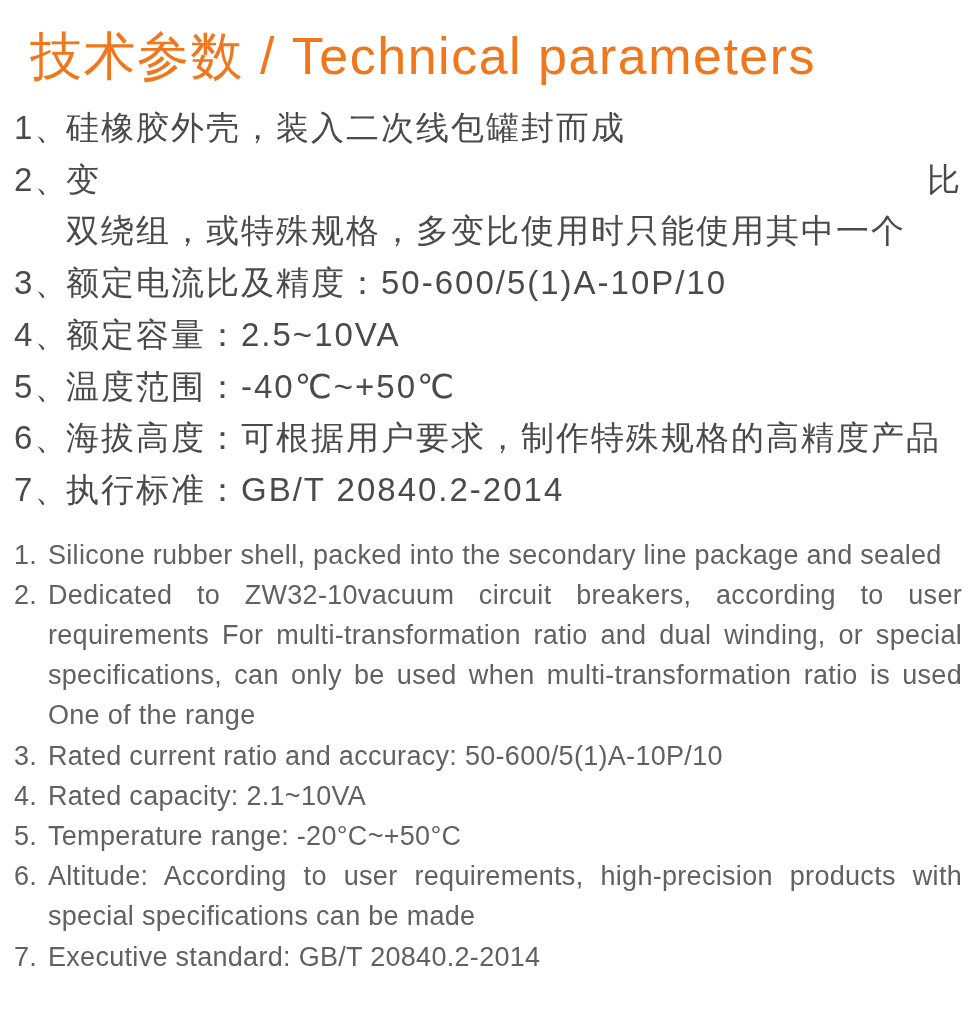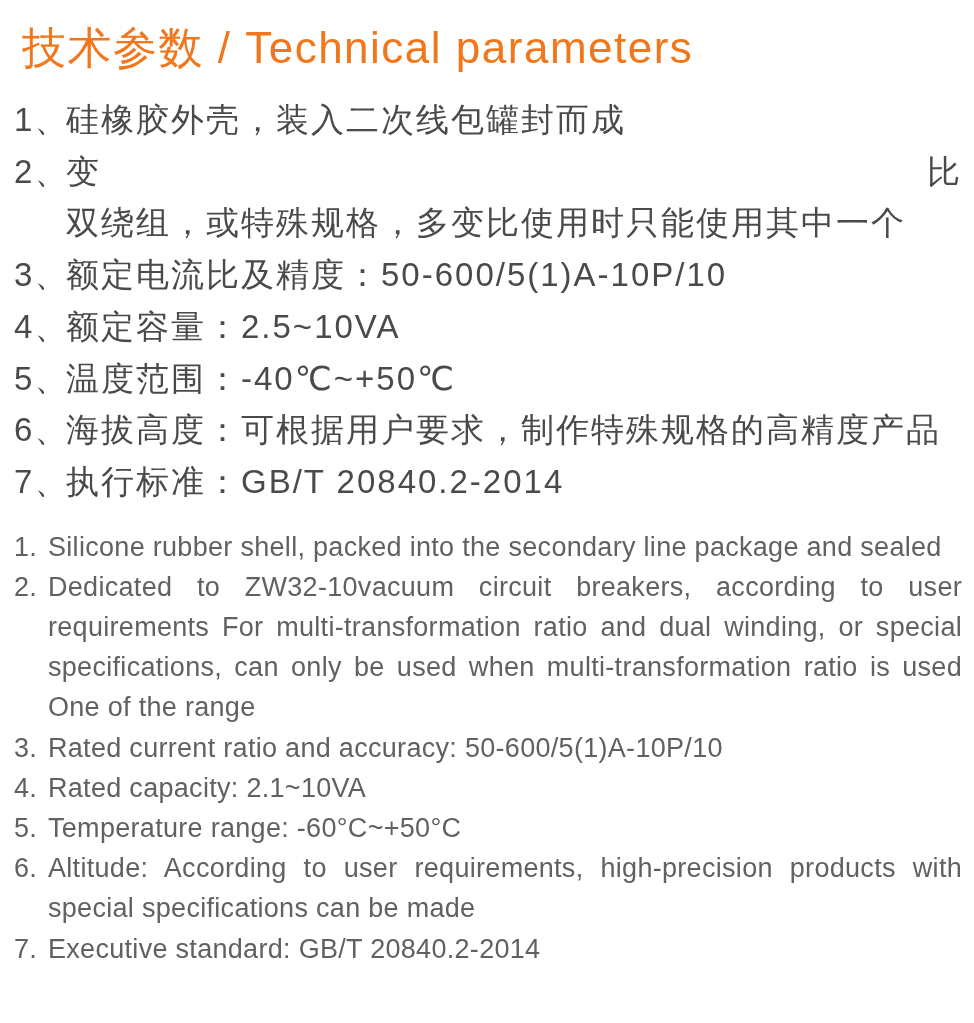--- a/index.html
+++ b/index.html
@@ -14,22 +14,22 @@
     font-family: "Liberation Sans", "DejaVu Sans", sans-serif;
   }
   .page {
     box-sizing: border-box;
     width: 974px;
     height: 1023px;
     padding: 16px 12px 0 14px;
     background: #ffffff;
   }
   .title {
-    margin: 8px;
-    font-size: 44px;
+    margin: 16px;
+    font-size: 52px;
     line-height: 48px;
     font-weight: normal;
     letter-spacing: 1.5px;
     color: var(--accent, #f0771c);
     white-space: nowrap;
   }
   .list { margin-top: 22px; }
   .list .item {
     display: flex;
     align-items: flex-start;
@@ -133,21 +133,21 @@
       </div>
       <div class="item">
         <span class="num">4.</span>
         <div class="lines">
           <div class="line">Rated capacity: 2.1~10VA</div>
         </div>
       </div>
       <div class="item">
         <span class="num">5.</span>
         <div class="lines">
-          <div class="line">Temperature range: -60°C~+50°C</div>
+          <div class="line">Temperature range: -20°C~+50°C</div>
         </div>
       </div>
       <div class="item">
         <span class="num">6.</span>
         <div class="lines">
           <div class="line">Altitude: According to user requirements, high-precision products with</div>
           <div class="line">special specifications can be made</div>
         </div>
       </div>
       <div class="item">

